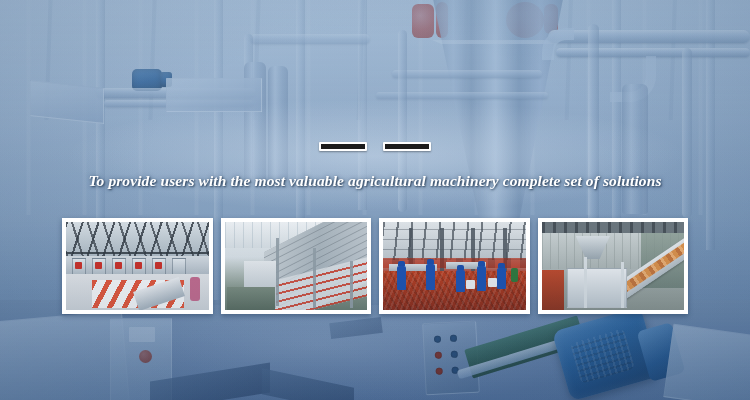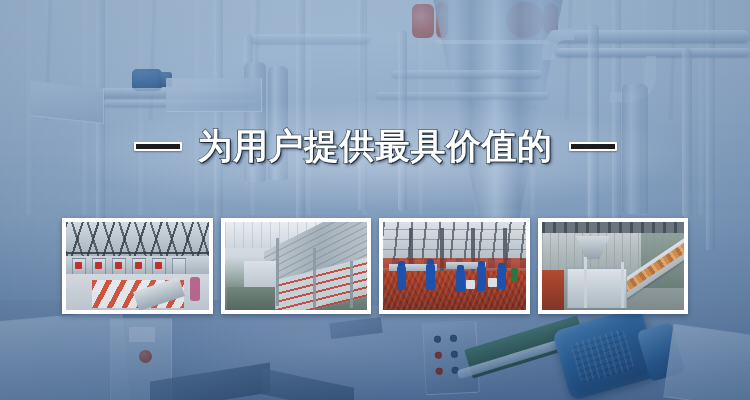--- a/index.html
+++ b/index.html
@@ -536,24 +536,24 @@
     <div class="machine" style="left:668px; top:330px; width:96px; height:74px; transform:rotate(8deg);"></div>
 
     <div class="bg-tint"></div>
     <div class="bg-tint2"></div>
     <div class="bg-vignette"></div>
     <div class="haze"></div>
   </div>
 
   <div class="headline-row">
     <span class="dash"></span>
-    <span class="headline h-white">为用户提供最具价值的</span>
     <span class="dash"></span>
   </div>
 
+  <div class="subtitle">To provide users with the most valuable agricultural machinery complete set of solutions</div>
 
   <div class="thumbs">
 
     <div class="thumb">
       <div class="thumb-img">
         <div class="t1-sky"></div>
         <div class="t1-truss"></div>
         <div class="t1-beam" style="top:30px;"></div>
         <div class="t1-mach"></div>
         <div class="t1-unit" style="left:6px;"></div>

